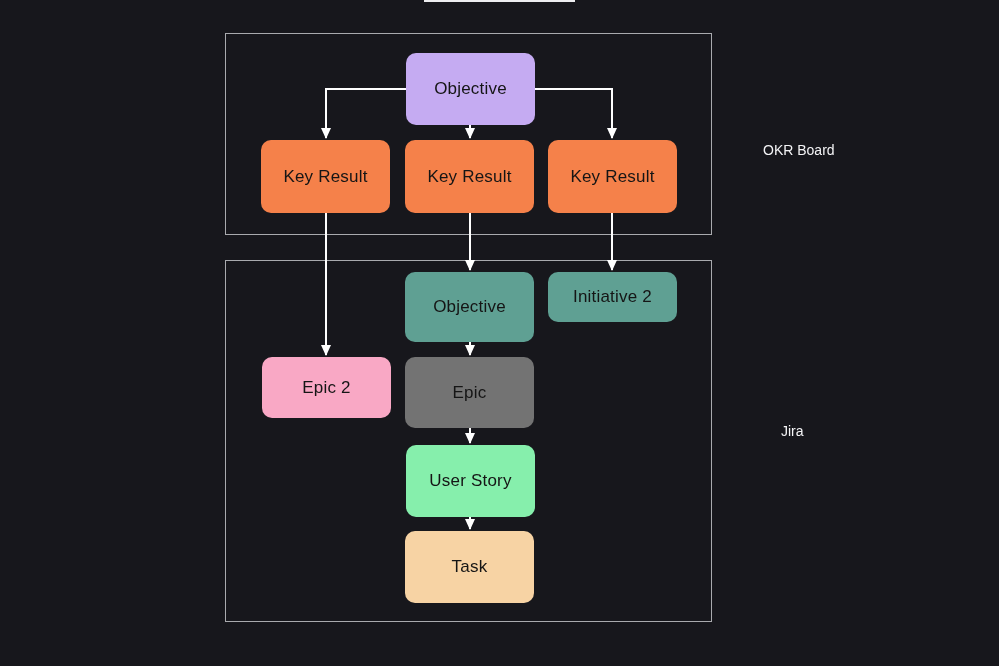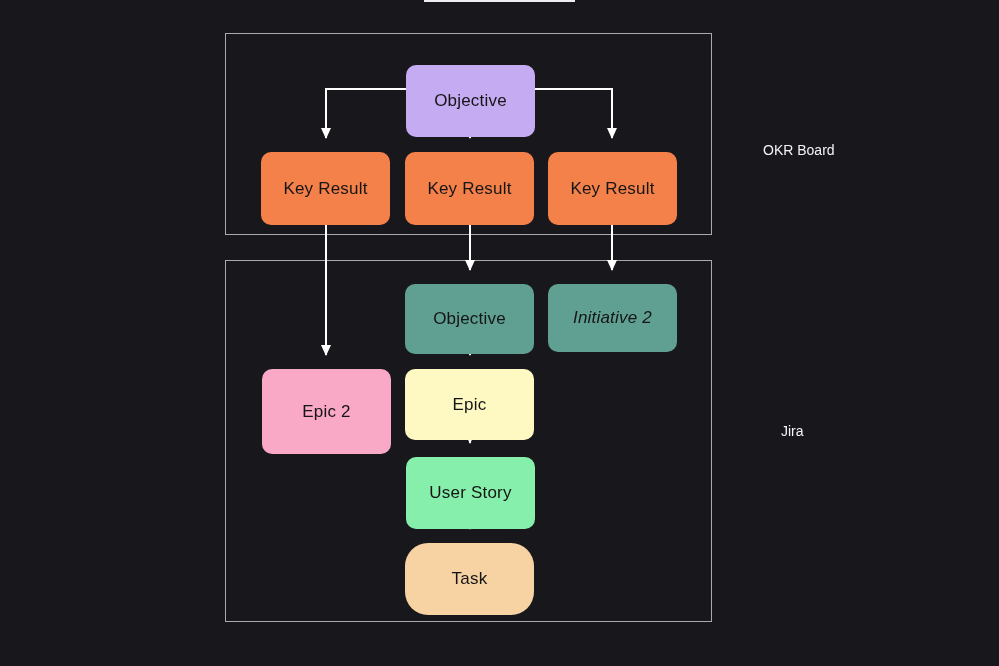--- a/index.html
+++ b/index.html
@@ -39,29 +39,28 @@
     border-radius: 10px;
     display: flex;
     align-items: center;
     justify-content: center;
     color: #151515;
     font-size: 17px;
     letter-spacing: 0.2px;
     z-index: 3;
     box-sizing: border-box;
     text-align: center;
-    margin-top: 12px;
   }
   #node-objective   { left: 406px; top: 53px; }
   #node-kr1         { left: 261px; top: 140px; height: 73px; }
   #node-kr2         { left: 405px; top: 140px; height: 73px; }
   #node-kr3         { left: 548px; top: 140px; height: 73px; }
   #node-initiative  { left: 405px; top: 272px; height: 70px; }
-  #node-initiative2 { left: 548px; top: 272px; height: 68px; font-style: italic; }
-  #node-epic2       { left: 262px; top: 357px; height: 85px; }
+  #node-initiative2 { left: 548px; top: 272px; height: 50px; }
+  #node-epic2       { left: 262px; top: 357px; height: 61px; }
   #node-epic        { left: 405px; top: 357px; height: 71px; }
   #node-userstory   { left: 406px; top: 445px; }
   #node-task        { left: 405px; top: 531px; }
 
   .frame-label {
     position: absolute;
     color: #f4f4f6;
     font-size: 14px;
     z-index: 3;
     white-space: nowrap;
@@ -104,18 +103,18 @@
   </g>
 </svg>
 
 <div class="node" id="node-objective" style="background: rgb(197, 171, 242);">Objective</div>
 <div class="node" id="node-kr1" style="background: rgb(245, 129, 74);">Key Result</div>
 <div class="node" id="node-kr2" style="background: rgb(245, 129, 74);">Key Result</div>
 <div class="node" id="node-kr3" style="background: rgb(245, 129, 74);">Key Result</div>
 <div class="node" id="node-initiative" style="background: rgb(95, 160, 147);">Objective</div>
 <div class="node" id="node-initiative2" style="background: rgb(95, 160, 147);">Initiative 2</div>
 <div class="node" id="node-epic2" style="background: rgb(249, 168, 197);">Epic 2</div>
-<div class="node" id="node-epic" style="background: #fef9c3;">Epic</div>
+<div class="node" id="node-epic" style="background: #737373;">Epic</div>
 <div class="node" id="node-userstory" style="background: #86efac;">User Story</div>
-<div class="node" id="node-task" style="background: rgb(247, 211, 164); border-radius: 23px;">Task</div>
+<div class="node" id="node-task" style="background: rgb(247, 211, 164);">Task</div>
 
 <div class="frame-label" id="label-okr">OKR Board</div>
 <div class="frame-label" id="label-jira">Jira</div>
 
 </body></html>

